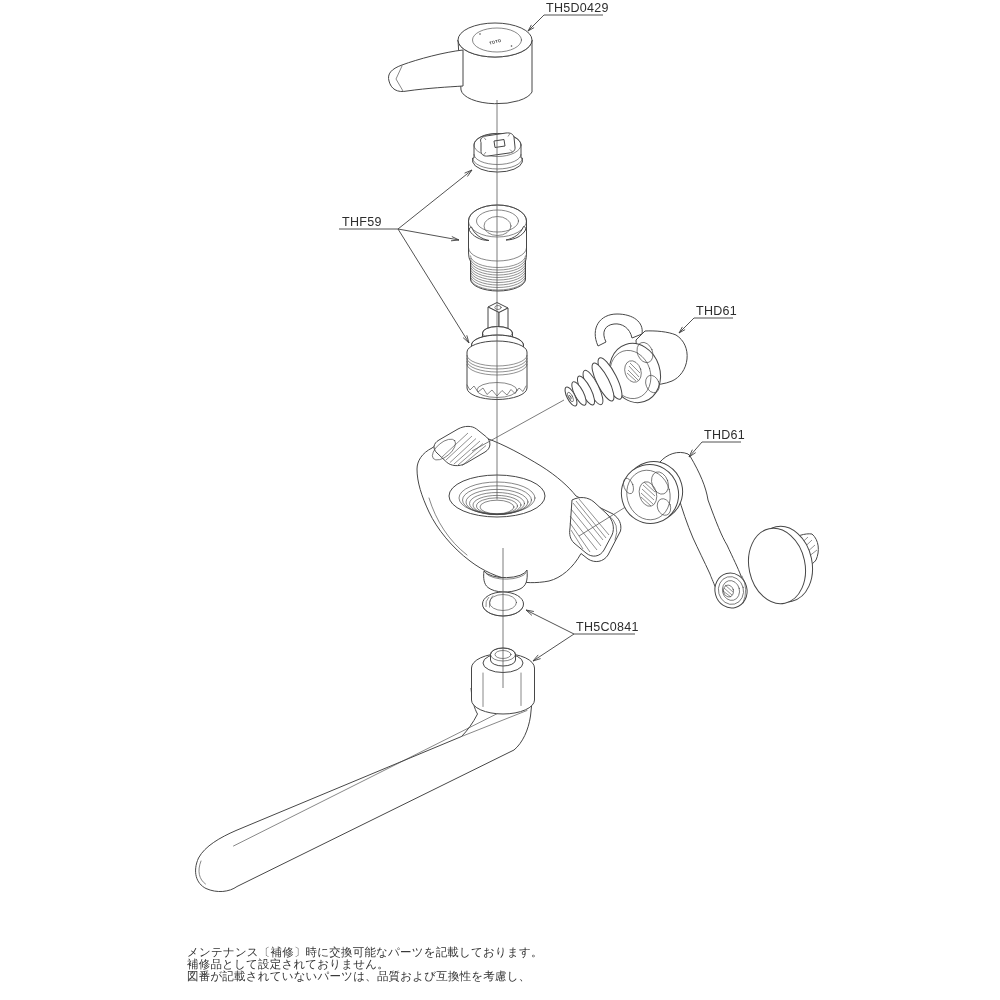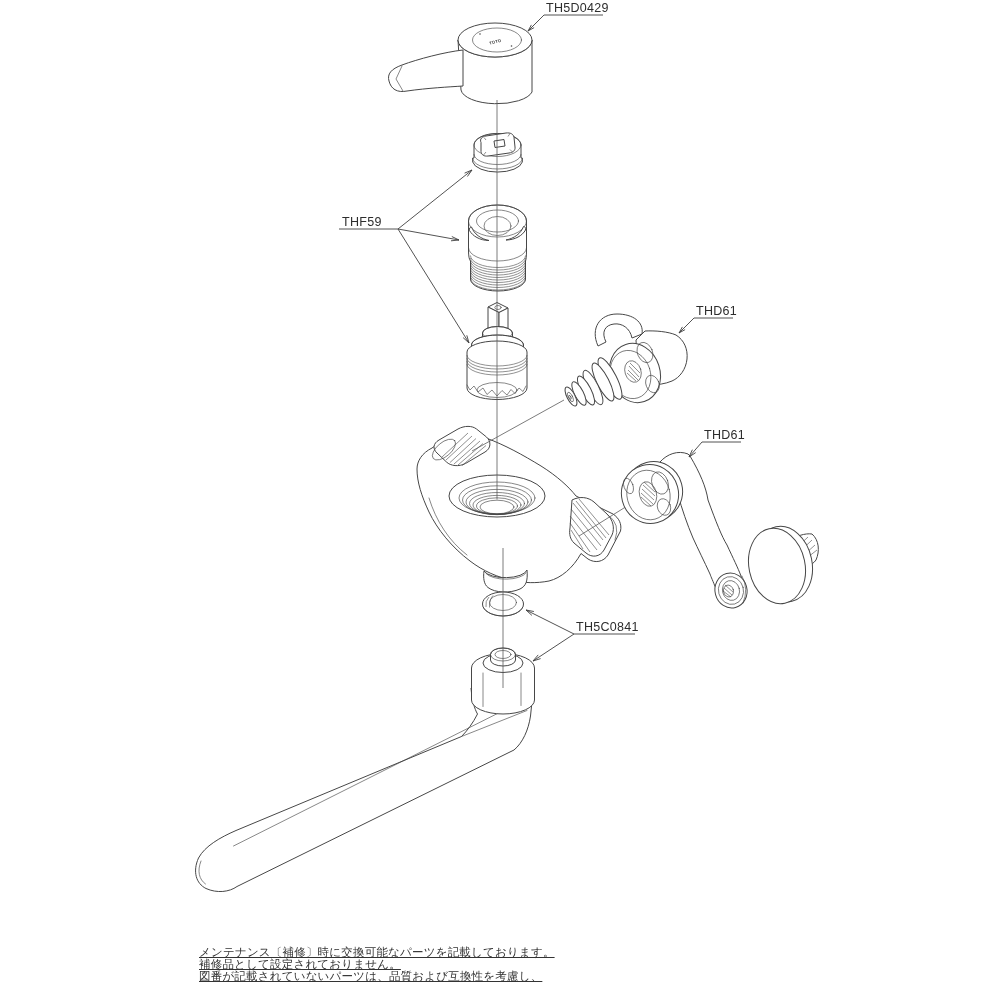--- a/index.html
+++ b/index.html
@@ -6,22 +6,22 @@
   .page{position:relative;width:1000px;height:1000px;background:#fff;overflow:hidden;
         font-family:"Liberation Sans",sans-serif;}
   svg{position:absolute;left:0;top:0;}
   .fw{fill:#ffffff;stroke:#474747;stroke-width:1;stroke-linejoin:round;}
   .thin{fill:none;stroke:#474747;stroke-width:0.65;stroke-linecap:round;}
   .hatch{fill:none;stroke:#474747;stroke-width:0.6;}
   .axis{fill:none;stroke:#5a5a5a;stroke-width:0.8;}
   .ldr{fill:none;stroke:#3f3f3f;stroke-width:0.9;}
   .lbl{font-family:"Liberation Sans",sans-serif;font-size:12.5px;fill:#2d2d2d;letter-spacing:0.3px;}
   .logo{font-family:"Liberation Sans",sans-serif;font-size:4.2px;font-weight:bold;fill:#3a3a3a;letter-spacing:0.2px;}
-  .note{position:absolute;left:199px;top:947px;font-size:11.5px;line-height:11.9px;
-        letter-spacing:0.2px;color:#333;white-space:nowrap;text-decoration:underline;}
+  .note{position:absolute;left:187px;top:947px;font-size:11.5px;line-height:11.9px;
+        letter-spacing:0.2px;color:#333;white-space:nowrap;}
 </style>
 </head>
 <body>
 
 <div class="page">
 <svg width="1000" height="1000" viewBox="0 0 1000 1000">
 
   <g>
     <path class="fw" d="M417,469 C417,461 422,453 432,448 C437,444 443,441 449,440
       C460,434.5 474,433 486,438 C505,445 523,455 541,466 C557,476 569,487 576,496

